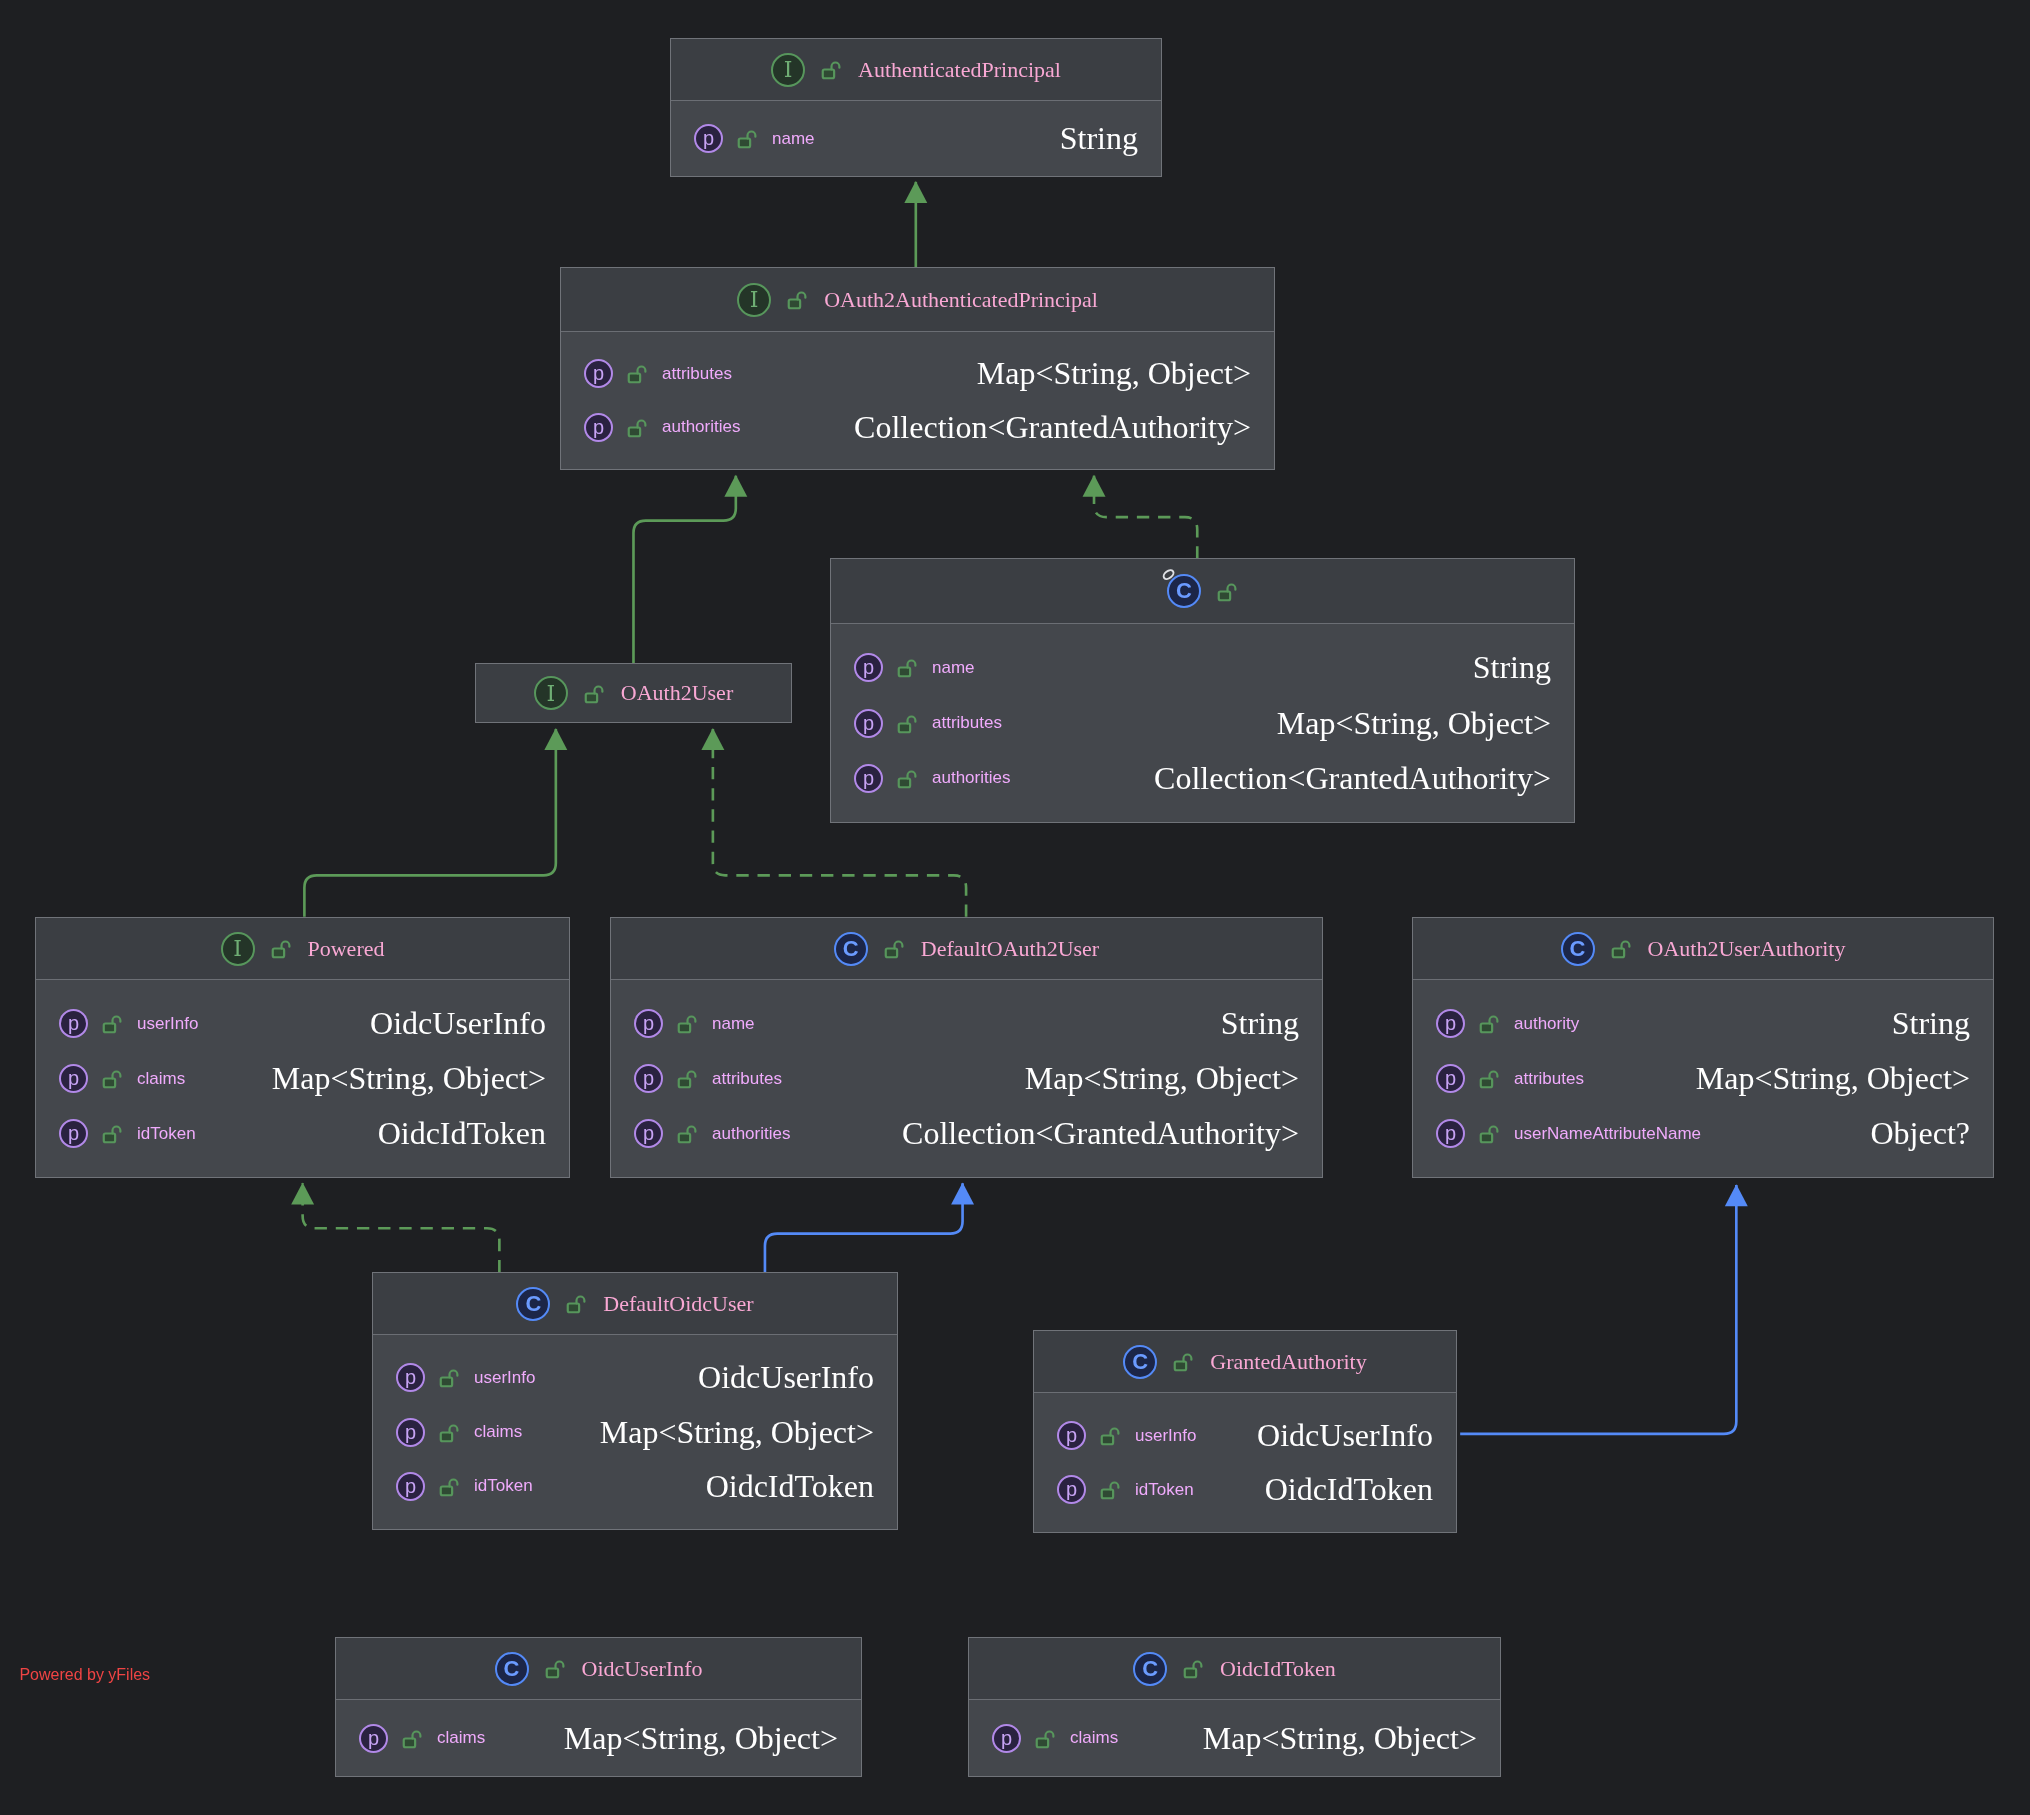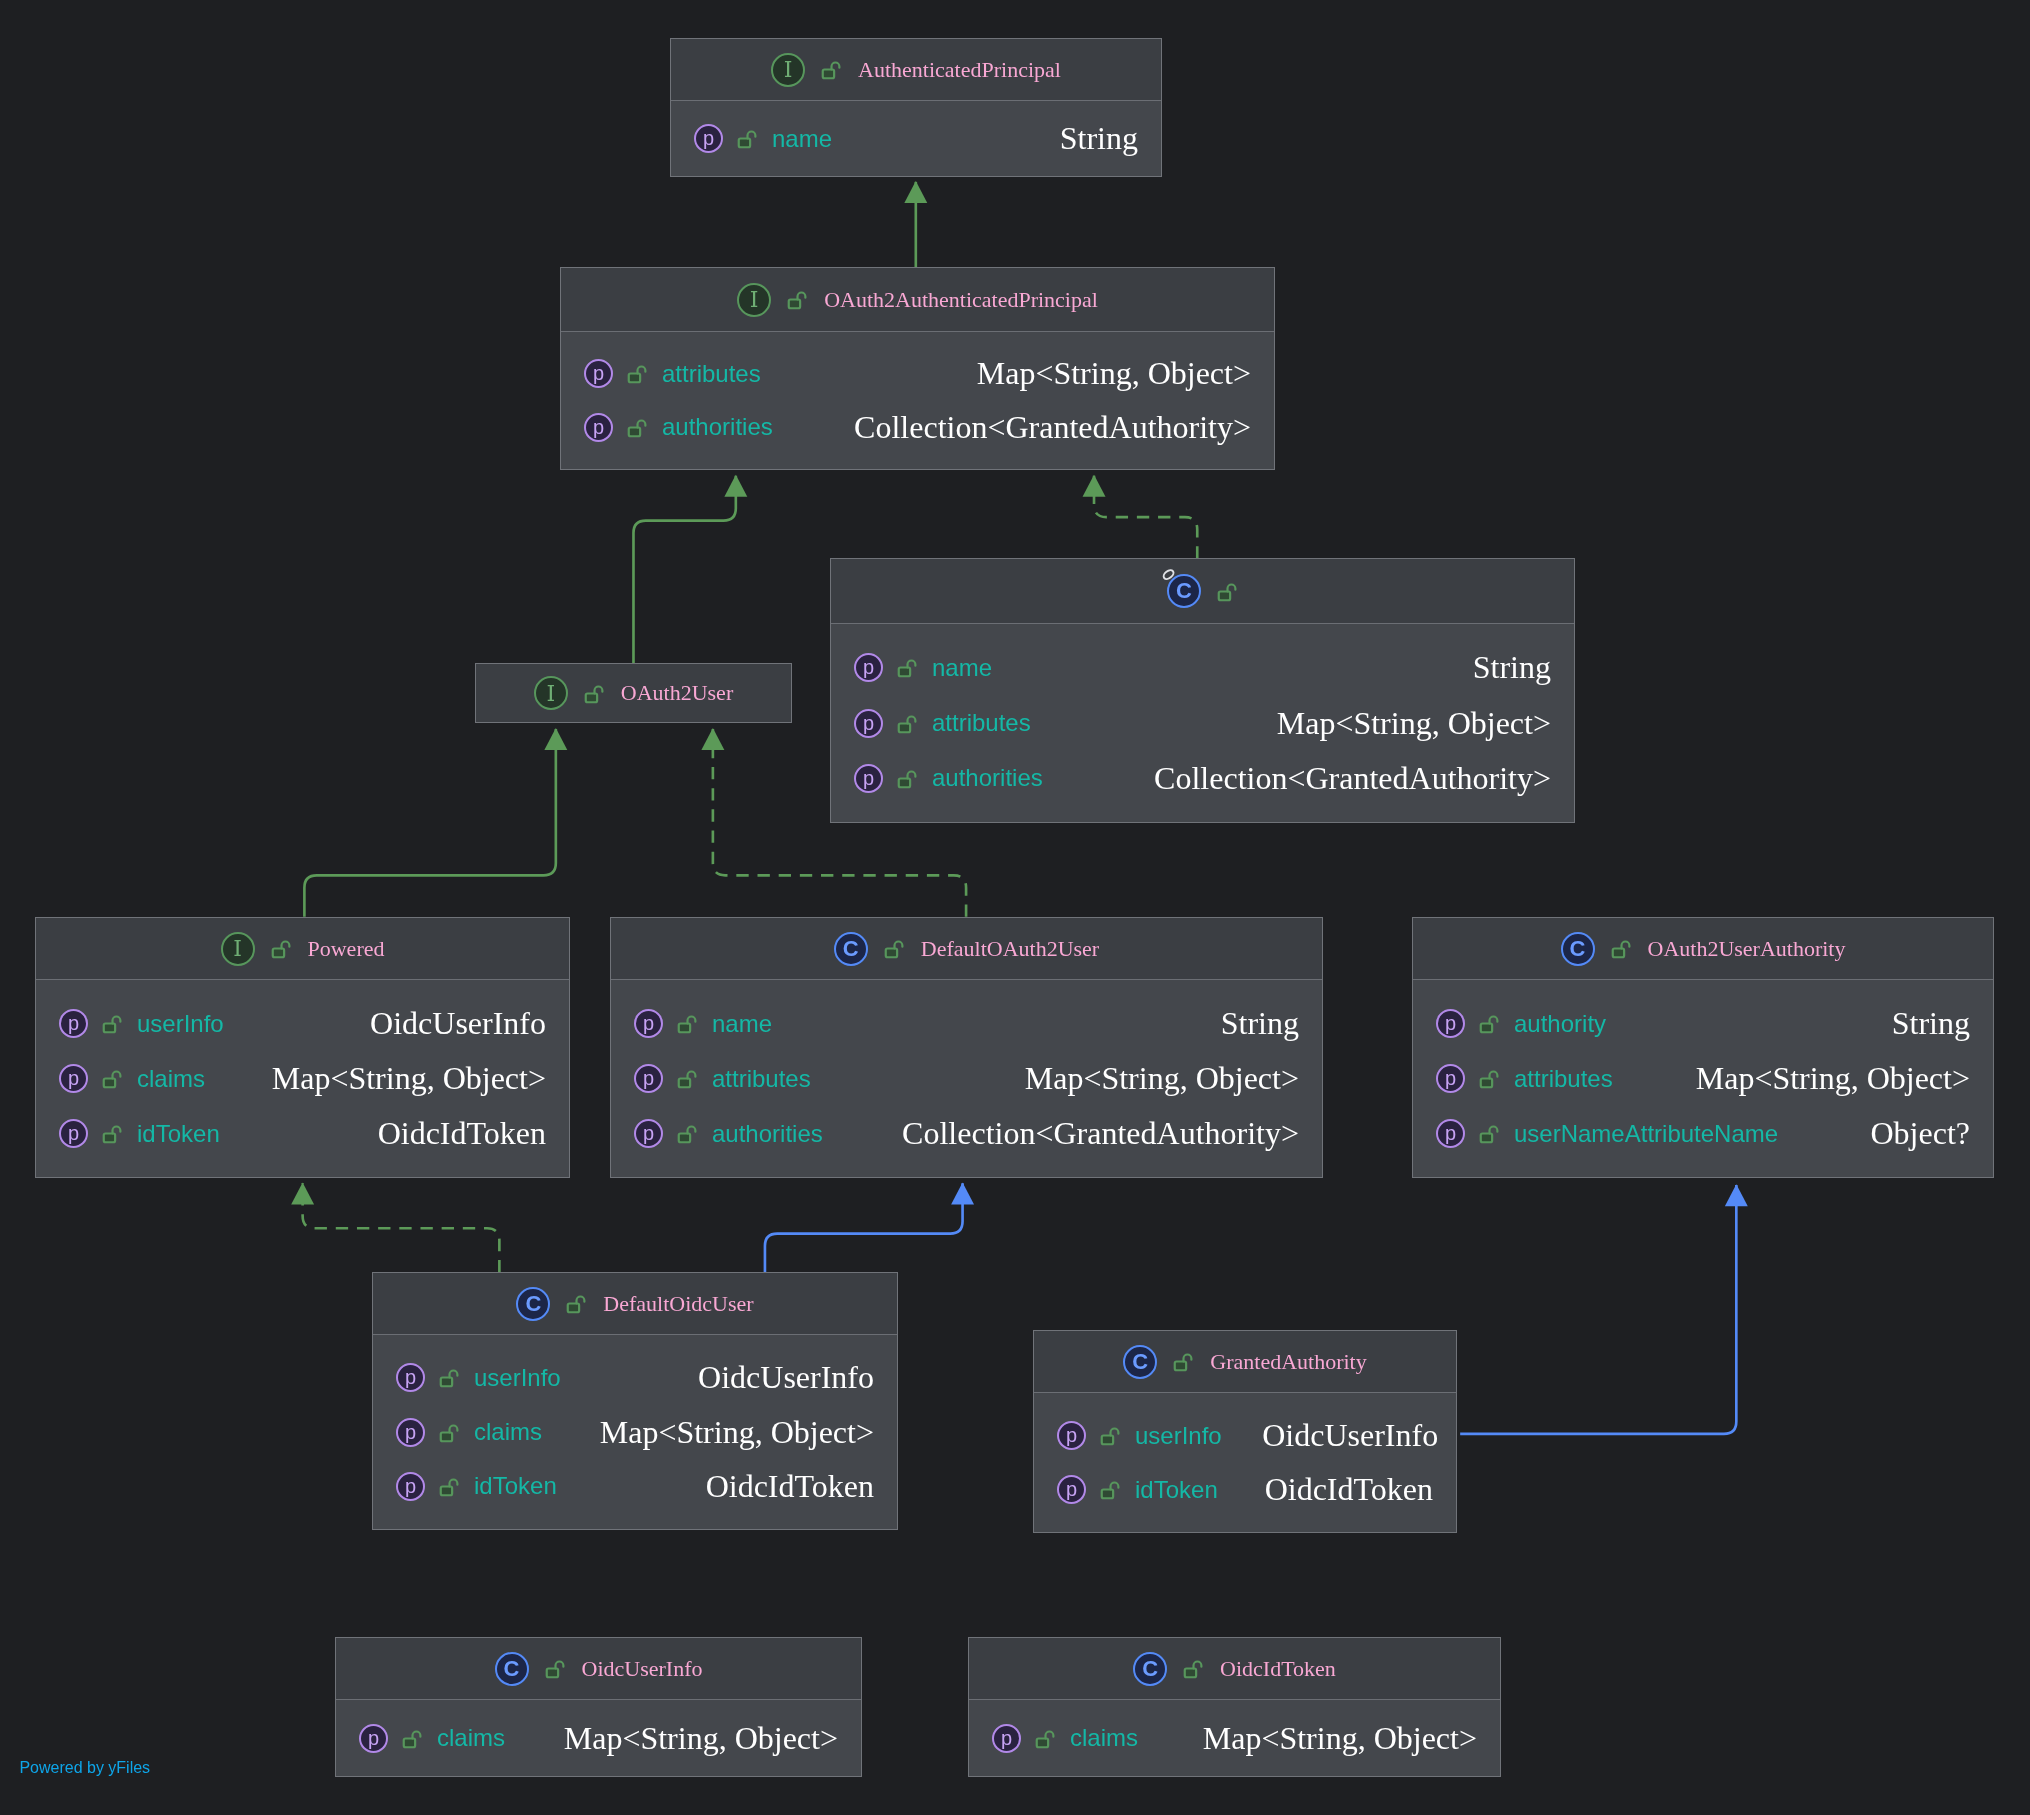--- a/index.html
+++ b/index.html
@@ -14,39 +14,39 @@
   }
   .node-header{
     box-sizing:border-box;background:#3b3e43;display:flex;align-items:center;
     justify-content:center;gap:16px;flex:0 0 auto;padding:0 14px;
   }
   .node-header.with-body{border-bottom:1.8px solid #6b6e74;}
   .node-header.header-only{flex:1 1 auto;}
   .node-title{color:#f9a8d4;font-size:22px;white-space:nowrap;font-family:Liberation Serif, serif;}
   .node-body{flex:1 1 auto;display:flex;flex-direction:column;justify-content:space-evenly;padding:7px 0;}
   .member-row{display:flex;align-items:center;gap:14px;padding:0 23px;}
-  .mname{color:#14b8a6;font-size:24px;white-space:nowrap;}
+  .mname{color:#f0abfc;font-size:17px;white-space:nowrap;}
   .mtype{margin-left:auto;color:#ffffff;font-size:32px;white-space:nowrap;padding-left:26.5px;font-family:Liberation Serif, serif;}
   .badge{
     position:relative;border-radius:50%;display:flex;align-items:center;
     justify-content:center;flex:0 0 auto;box-sizing:border-box;
   }
   .badge-i{width:34px;height:34px;border:2.6px solid #57965c;background:#243528;
     color:#6fae74;font-family:"DejaVu Serif",serif;font-size:22px;}
   .badge-c{width:34px;height:34px;border:2.6px solid #548af7;background:#1c2648;
     color:#6b9bff;font-size:22px;font-weight:bold;}
   .badge-p{width:29px;height:29px;border:2.6px solid #b289e8;background:#2a2240;
     color:#c7a3f4;font-size:20px;}
   .final-ring{
     position:absolute;left:-7px;top:-6.2px;width:13.2px;height:8.8px;
     border:2.6px solid #dfe1e5;border-radius:50%;transform:rotate(-38deg);
     background:transparent;box-sizing:border-box;
   }
   .lock-wrap{display:flex;align-items:center;flex:0 0 auto;}
-  .watermark{position:absolute;left:19.4px;top:1759px;color:#0ea5e9;font-size:16px;}
+  .watermark{position:absolute;left:19.4px;top:1666px;color:#ef4444;font-size:16px;}
 </style>
 </head>
 <body>
 
 <div class="stage" id="stage">
   <svg id="edge-layer" xmlns="http://www.w3.org/2000/svg" width="2031" height="1816" viewBox="0 0 2302 2058">
       <defs>
         <marker id="arrow-green" markerUnits="userSpaceOnUse" markerWidth="30" markerHeight="30" refX="26" refY="15" orient="auto">
           <path d="M2,2 L27,15 L2,28 Z" fill="#5c9a58"></path>
         </marker>

